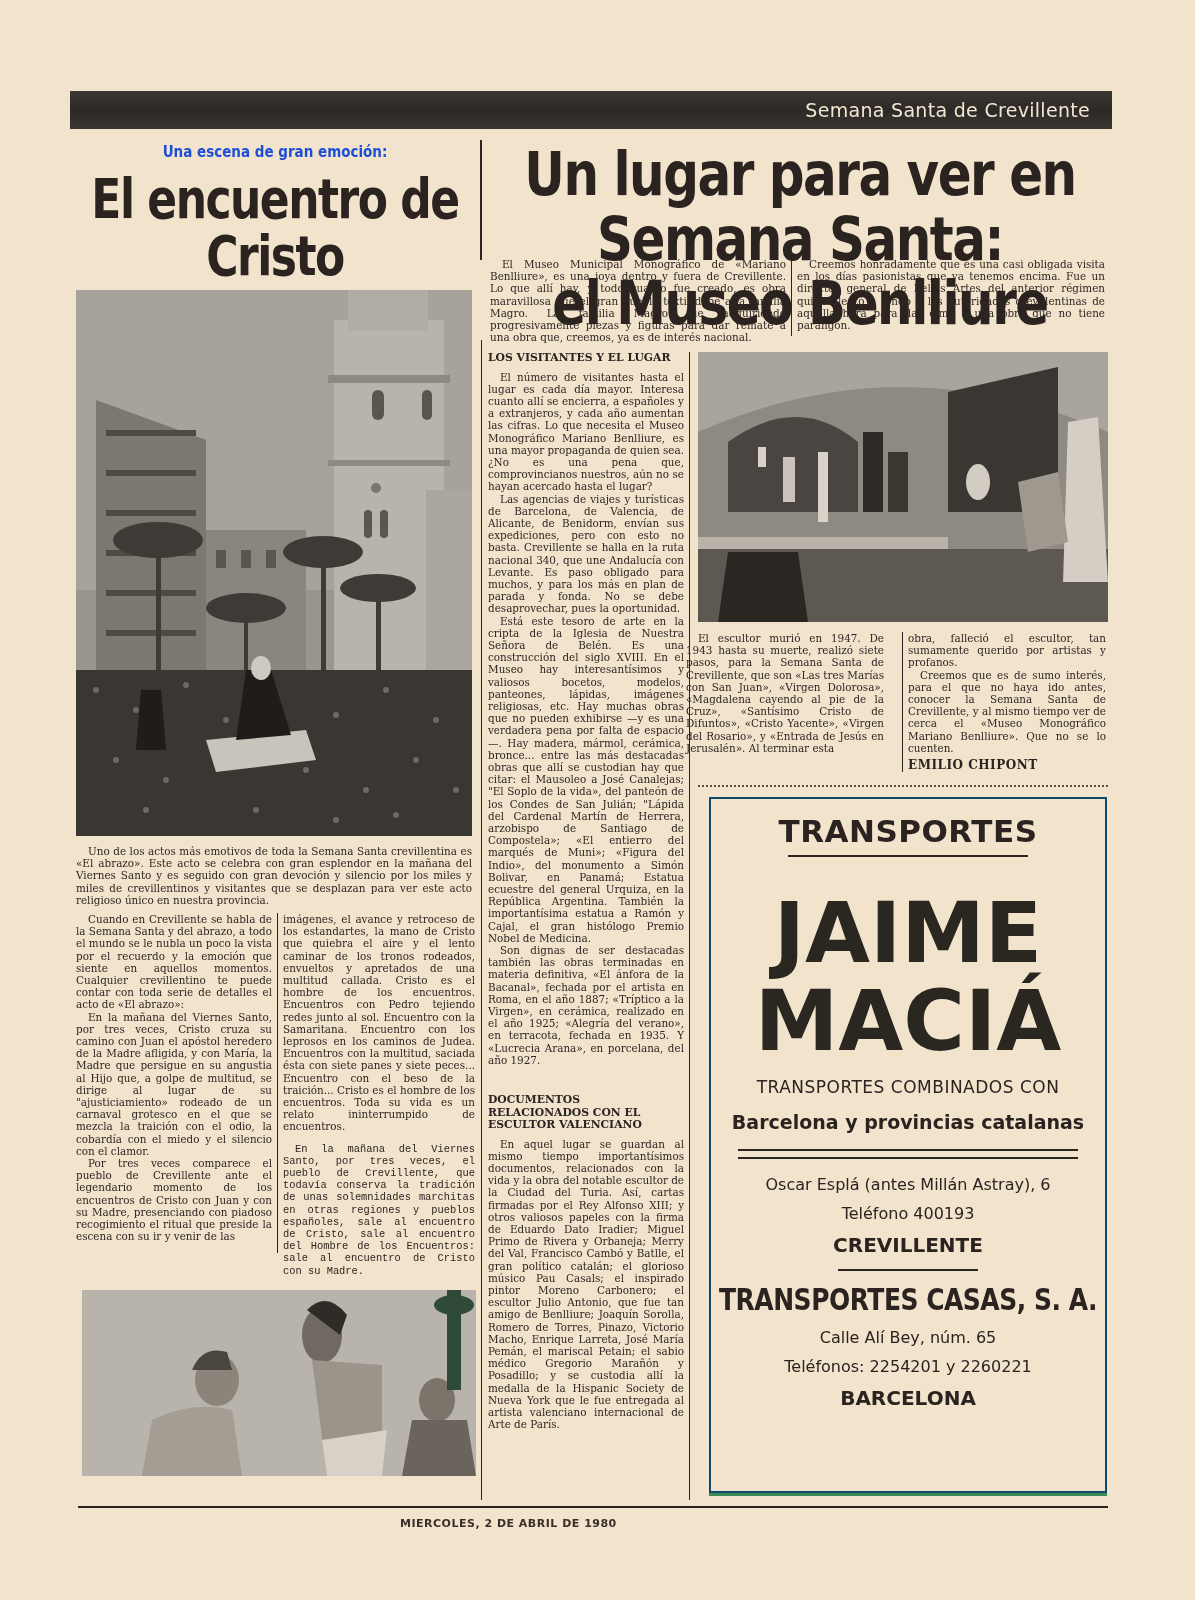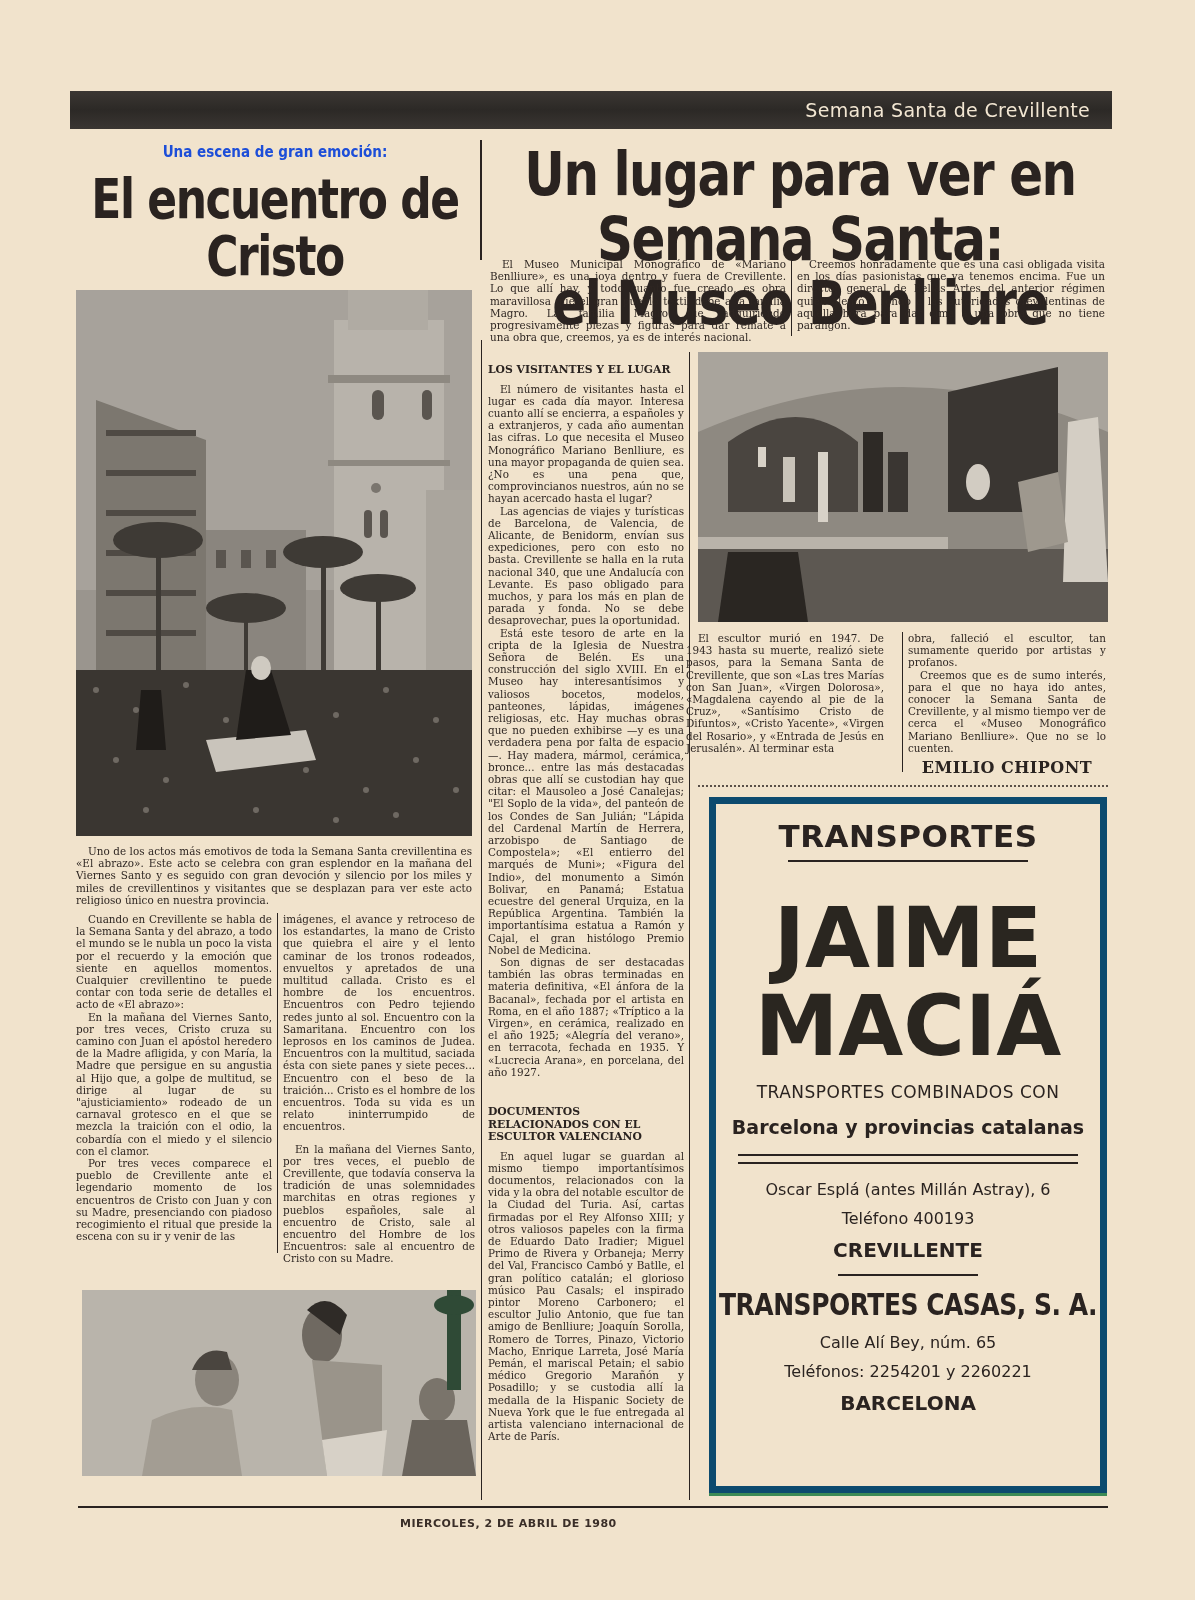--- a/index.html
+++ b/index.html
@@ -39,24 +39,24 @@
       repeating-linear-gradient(90deg, rgba(255,255,255,0.07) 0 1px, transparent 1px 3px);
     overflow: hidden;
   }
   .para {
     font-size: 10.4px; line-height: 12.2px; text-align: justify; color: #2e2622;
     margin: 0; text-indent: 12px;
   }
   .subhead { font-weight: bold; font-size: 10.8px; line-height: 12.5px; margin: 6px 0 6px 0; color: #2a2320; text-transform: uppercase; }
   .col { font-size: 10.4px; }
   .caption { font-size: 10.4px; line-height: 12.2px; text-align: justify; text-indent: 12px; color: #2e2622; }
-  .signature { text-align: center; font-weight: bold; font-size: 16px; margin-top: 4px; letter-spacing: 0.5px; }
+  .signature { text-align: left; font-weight: bold; font-size: 12px; margin-top: 4px; letter-spacing: 0.5px; }
   .ad {
     left: 709px; top: 797px; width: 398px; height: 696px;
-    border: 7px solid #0c4a6e; box-sizing: border-box; text-align: center;
+    border: 2px solid #0c4a6e; box-sizing: border-box; text-align: center;
     font-family: "DejaVu Sans", sans-serif; color: #2a2320;
   }
   .ad-top { font-weight: bold; font-size: 31px; margin-top: 14px; letter-spacing: 0.5px; }
   .ad-rule { height: 2px; background: #2a2320; margin: 6px auto; }
   .ad-big { font-weight: bold; font-size: 84px; line-height: 88px; letter-spacing: 0px; color: #2a2620; }
   .ad-sub { font-size: 17px; margin-top: 12px; letter-spacing: 0.5px; }
   .ad-sub2 { font-weight: bold; font-size: 19px; margin-top: 14px; }
   .ad-green { color: #2f8a4e; font-weight: bold; font-size: 30px; margin: 8px 0; letter-spacing: 0.5px; }
   .ad-line { font-size: 16px; margin-top: 10px; }
   .ad-city { font-weight: bold; font-size: 20px; margin-top: 10px; }
@@ -160,21 +160,21 @@
 <div class="abs caption" style="left:76px; top:845px; width:396px;">Uno de los actos más emotivos de toda la Semana Santa crevillentina es «El abrazo». Este acto se celebra con gran esplendor en la mañana del Viernes Santo y es seguido con gran devoción y silencio por los miles y miles de crevillentinos y visitantes que se desplazan para ver este acto religioso único en nuestra provincia.</div>
 
 <div class="abs col" style="left:76px; top:913px; width:196px;">
   <p class="para">Cuando en Crevillente se habla de la Semana Santa y del abrazo, a todo el mundo se le nubla un poco la vista por el recuerdo y la emoción que siente en aquellos momentos. Cualquier crevillentino te puede contar con toda serie de detalles el acto de «El abrazo»:</p>
   <p class="para">En la mañana del Viernes Santo, por tres veces, Cristo cruza su camino con Juan el apóstol heredero de la Madre afligida, y con María, la Madre que persigue en su angustia al Hijo que, a golpe de multitud, se dirige al lugar de su "ajusticiamiento» rodeado de un carnaval grotesco en el que se mezcla la traición con el odio, la cobardía con el miedo y el silencio con el clamor.</p>
   <p class="para">Por tres veces comparece el pueblo de Crevillente ante el legendario momento de los encuentros de Cristo con Juan y con su Madre, presenciando con piadoso recogimiento el ritual que preside la escena con su ir y venir de las</p>
 </div>
 <div class="abs vrule" style="left:277px; top:913px; height:340px; width:1px;"></div>
 <div class="abs col" style="left:283px; top:913px; width:192px;">
   <p class="para" style="text-indent:0;">imágenes, el avance y retroceso de los estandartes, la mano de Cristo que quiebra el aire y el lento caminar de los tronos rodeados, envueltos y apretados de una multitud callada. Cristo es el hombre de los encuentros. Encuentros con Pedro tejiendo redes junto al sol. Encuentro con la Samaritana. Encuentro con los leprosos en los caminos de Judea. Encuentros con la multitud, saciada ésta con siete panes y siete peces... Encuentro con el beso de la traición... Cristo es el hombre de los encuentros. Toda su vida es un relato ininterrumpido de encuentros.</p>
-  <p class="para" style="margin-top:10px;">En la mañana del Viernes Santo, por tres veces, el pueblo de Crevillente, que todavía conserva la tradición de unas solemnidades marchitas en otras regiones y pueblos españoles, sale al encuentro de Cristo, sale al encuentro del Hombre de los Encuentros: sale al encuentro de Cristo con su Madre.</p>
+  <p class="para" style="margin-top:10px;font-family:Liberation Mono, monospace;">En la mañana del Viernes Santo, por tres veces, el pueblo de Crevillente, que todavía conserva la tradición de unas solemnidades marchitas en otras regiones y pueblos españoles, sale al encuentro de Cristo, sale al encuentro del Hombre de los Encuentros: sale al encuentro de Cristo con su Madre.</p>
 </div>
 
 <div class="abs photo" style="left:82px; top:1290px; width:394px; height:186px;">
   <svg width="394" height="186" viewBox="0 0 394 186">
     <rect width="394" height="186" fill="#b9b4ab"></rect>
 
     <ellipse cx="135" cy="90" rx="22" ry="26" fill="#8a847b"></ellipse>
     <path d="M60,186 L70,130 Q110,110 150,120 L160,186 Z" fill="#a39d93"></path>
     <path d="M110,80 Q120,55 145,62 L150,80 Z" fill="#4a453f"></path>
 
@@ -198,21 +198,21 @@
 <div class="abs" style="left:490px; top:258px; width:296px;">
   <p class="para">El Museo Municipal Monográfico de «Mariano Benlliure», es una joya dentro y fuera de Crevillente. Lo que allí hay, y todo cuanto fue creado, es obra maravillosa que el gran pueblo textil debe a la familia Magro. La familia Magro fue adquiriendo progresivamente piezas y figuras para dar remate a una obra que, creemos, ya es de interés nacional.</p>
 </div>
 <div class="abs vrule" style="left:791px; top:258px; height:78px; width:1px;"></div>
 <div class="abs" style="left:797px; top:258px; width:308px;">
   <p class="para">Creemos honradamente que es una casi obligada visita en los días pasionistas que ya tenemos encima. Fue un director general de Bellas Artes del anterior régimen quien alentó a fondo a las autoridades crevillentinas de aquella hora para dar cima a una obra que no tiene parangón.</p>
 </div>
 
 <div class="abs vrule" style="left:481px; top:340px; height:1160px; width:1px;"></div>
 <div class="abs" style="left:488px; top:352px; width:196px;">
-  <div class="subhead" style="margin-top:12px;">LOS VISITANTES Y EL LUGAR</div>
+  <div class="subhead" style="margin-top:0;">LOS VISITANTES Y EL LUGAR</div>
   <p class="para">El número de visitantes hasta el lugar es cada día mayor. Interesa cuanto allí se encierra, a españoles y a extranjeros, y cada año aumentan las cifras. Lo que necesita el Museo Monográfico Mariano Benlliure, es una mayor propaganda de quien sea. ¿No es una pena que, comprovincianos nuestros, aún no se hayan acercado hasta el lugar?</p>
   <p class="para">Las agencias de viajes y turísticas de Barcelona, de Valencia, de Alicante, de Benidorm, envían sus expediciones, pero con esto no basta. Crevillente se halla en la ruta nacional 340, que une Andalucía con Levante. Es paso obligado para muchos, y para los más en plan de parada y fonda. No se debe desaprovechar, pues la oportunidad.</p>
   <p class="para">Está este tesoro de arte en la cripta de la Iglesia de Nuestra Señora de Belén. Es una construcción del siglo XVIII. En el Museo hay interesantísimos y valiosos bocetos, modelos, panteones, lápidas, imágenes religiosas, etc. Hay muchas obras que no pueden exhibirse —y es una verdadera pena por falta de espacio—. Hay madera, mármol, cerámica, bronce... entre las más destacadas obras que allí se custodian hay que citar: el Mausoleo a José Canalejas; "El Soplo de la vida», del panteón de los Condes de San Julián; "Lápida del Cardenal Martín de Herrera, arzobispo de Santiago de Compostela»; «El entierro del marqués de Muni»; «Figura del Indio», del monumento a Simón Bolivar, en Panamá; Estatua ecuestre del general Urquiza, en la República Argentina. También la importantísima estatua a Ramón y Cajal, el gran histólogo Premio Nobel de Medicina.</p>
   <p class="para">Son dignas de ser destacadas también las obras terminadas en materia definitiva, «El ánfora de la Bacanal», fechada por el artista en Roma, en el año 1887; «Tríptico a la Virgen», en cerámica, realizado en el año 1925; «Alegría del verano», en terracota, fechada en 1935. Y «Lucrecia Arana», en porcelana, del año 1927.</p>
   <div class="subhead" style="margin-top:28px;">DOCUMENTOS RELACIONADOS CON EL ESCULTOR VALENCIANO</div>
   <p class="para">En aquel lugar se guardan al mismo tiempo importantísimos documentos, relacionados con la vida y la obra del notable escultor de la Ciudad del Turia. Así, cartas firmadas por el Rey Alfonso XIII; y otros valiosos papeles con la firma de Eduardo Dato Iradier; Miguel Primo de Rivera y Orbaneja; Merry del Val, Francisco Cambó y Batlle, el gran político catalán; el glorioso músico Pau Casals; el inspirado pintor Moreno Carbonero; el escultor Julio Antonio, que fue tan amigo de Benlliure; Joaquín Sorolla, Romero de Torres, Pinazo, Victorio Macho, Enrique Larreta, José María Pemán, el mariscal Petain; el sabio médico Gregorio Marañón y Posadillo; y se custodia allí la medalla de la Hispanic Society de Nueva York que le fue entregada al artista valenciano internacional de Arte de París.</p>
 </div>
 <div class="abs vrule" style="left:689px; top:352px; height:1148px; width:1px;"></div>
 
 <div class="abs photo" style="left:698px; top:352px; width:410px; height:270px;">

